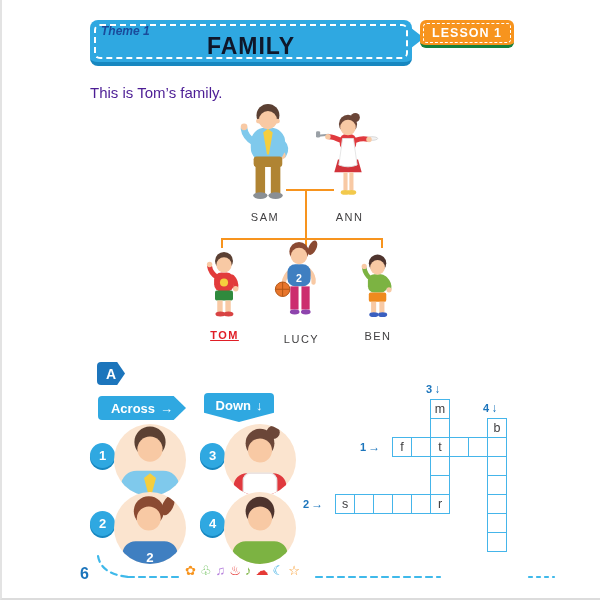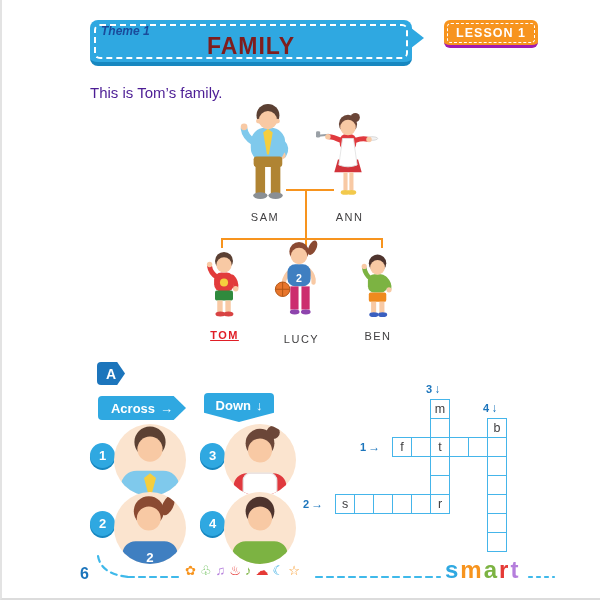--- a/index.html
+++ b/index.html
@@ -9,25 +9,25 @@
   .abs{position:absolute;}
 
   
   .banner{left:88px;top:20px;width:322px;height:46px;background:#2FA8E1;
           border-radius:8px;border-bottom:4px solid #1787C0;box-sizing:border-box;}
   .banner-inner{position:absolute;left:4px;top:4px;right:4px;bottom:3px;
           border:2px dashed #fff;border-radius:6px;}
   .theme-label{position:absolute;left:11px;top:4px;font-size:12px;font-weight:bold;
           font-style:italic;color:#1A4B9B;}
   .page-title{position:absolute;left:0;right:0;top:13px;text-align:center;
-          font-size:23px;font-weight:800;color:#7f1d1d;letter-spacing:1px;}
+          font-size:23px;font-weight:800;color:#0f172a;letter-spacing:1px;}
   .banner-point{left:404px;top:24px;width:0;height:0;border-top:14px solid transparent;
           border-bottom:14px solid transparent;border-left:18px solid #2FA8E1;}
-  .lesson-tag{left:442px;top:20px;width:94px;height:28px;background:#F7941E;
-          border-radius:6px;border-bottom:3px solid #a21caf;box-sizing:border-box;}
+  .lesson-tag{left:418px;top:20px;width:94px;height:28px;background:#F7941E;
+          border-radius:6px;border-bottom:3px solid #15803d;box-sizing:border-box;}
   .lesson-inner{position:absolute;left:3px;top:3px;right:3px;bottom:2px;
           border:1.5px dashed #fff;border-radius:4px;display:flex;align-items:center;
           justify-content:center;color:#fff;font-weight:800;font-size:12.5px;letter-spacing:1px;}
 
   .intro{left:88px;top:84px;font-size:15px;color:#4c1d95;}
 
   
   .tree-line{background:#F7941E;}
   .name-label{font-size:11px;color:#414042;letter-spacing:1.5px;text-align:center;}
   .name-label.red{color:#E01E26;font-weight:800;text-decoration:underline;}
@@ -288,15 +288,14 @@
   <div class="abs footer-icons">
       <span style="color: rgb(247, 148, 30);">✿</span>
       <span style="color: rgb(107, 191, 89);">♧</span>
       <span style="color: rgb(181, 126, 220);">♫</span>
       <span style="color: rgb(229, 57, 53);">♨</span>
       <span style="color: rgb(124, 179, 66);">♪</span>
       <span style="color: rgb(229, 57, 53);">☁</span>
       <span style="color: rgb(47, 168, 225);">☾</span>
       <span style="color: rgb(247, 148, 30);">☆</span>
     </div>
-  <div class="abs brand"><span style="color: rgb(47, 168, 225);">s</span><span style="color: rgb(247, 148, 30);">m</span><span style="color: rgb(124, 179, 66);">a</span><span style="color: rgb(229, 57, 53);">r</span><span style="color: rgb(181, 126, 220);">t</span></div>
 
 </div>
 
 </body></html>

